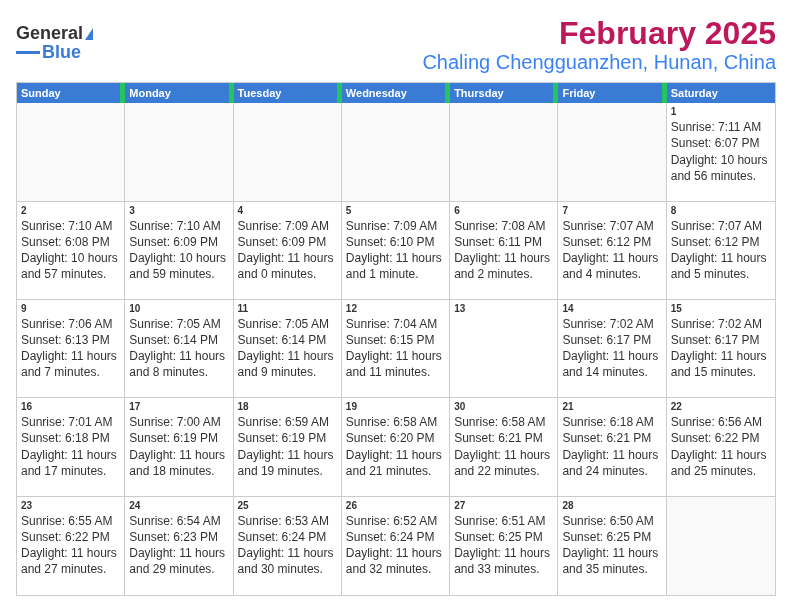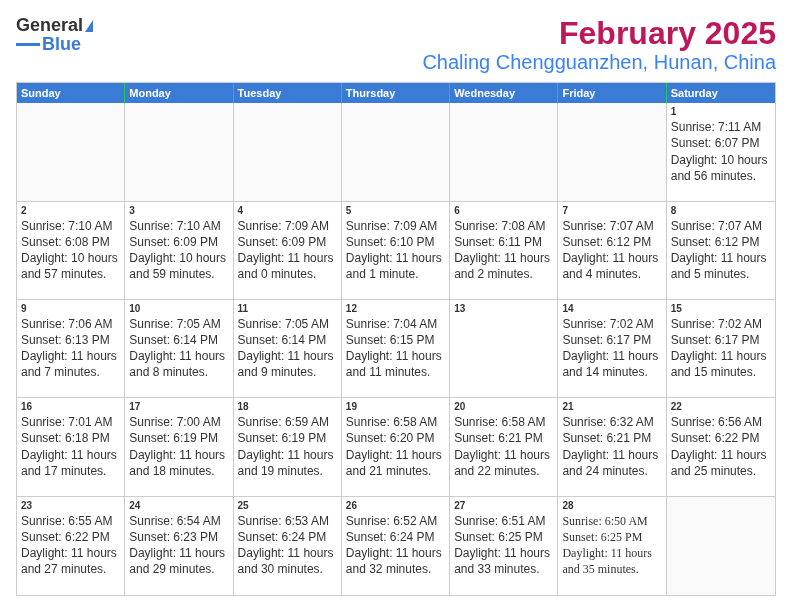--- a/index.html
+++ b/index.html
@@ -20,20 +20,21 @@
     .header {
       display: flex;
       justify-content: space-between;
       align-items: flex-start;
       margin-bottom: 8px;
     }
     .logo {
       display: flex;
       flex-direction: column;
       align-items: flex-start;
+      margin-top: 8px;
     }
     .logo-text {
       font-size: 18px;
       font-weight: bold;
       color: #333;
       line-height: 1.1;
     }
     .logo-text .general { color: #333; }
     .logo-triangle {
       display: inline-block;
@@ -68,21 +69,21 @@
       display: grid;
       grid-template-columns: repeat(7, 1fr);
       background: #3a7bd5;
     }
     .cal-header-cell {
       color: #fff;
       font-size: 11px;
       font-weight: bold;
       padding: 4px 4px;
       text-align: left;
-      border-right: 1px solid #22c55e;
+      border-right: 5px solid #22c55e;
     }
     .cal-header-cell:last-child { border-right: none; }
     .cal-body {
       flex: 1;
       display: grid;
       grid-template-rows: repeat(5, 1fr);
     }
     .cal-row {
       display: grid;
       grid-template-columns: repeat(7, 1fr);
@@ -133,22 +134,22 @@
       <h1>February 2025</h1>
       <h2>Chaling Chengguanzhen, Hunan, China</h2>
     </div>
   </div>
 
   <div class="calendar">
     <div class="cal-header">
     <div class="cal-header-cell">Sunday</div>
         <div class="cal-header-cell">Monday</div>
         <div class="cal-header-cell">Tuesday</div>
+        <div class="cal-header-cell">Wednesday</div>
         <div class="cal-header-cell">Thursday</div>
-        <div class="cal-header-cell">Wednesday</div>
         <div class="cal-header-cell">Friday</div>
         <div class="cal-header-cell">Saturday</div>
       </div>
     <div class="cal-body">
     <div class="cal-row row-shade">
           <div class="cal-cell empty"></div>
           <div class="cal-cell empty"></div>
           <div class="cal-cell empty"></div>
           <div class="cal-cell empty"></div>
           <div class="cal-cell empty"></div>
@@ -264,28 +265,28 @@
 Sunset: 6:19 PM
 Daylight: 11 hours and 19 minutes.</div>
           </div>
           <div class="cal-cell">
             <span class="day-num">19</span>
             <div class="cell-text" style="white-space: pre-line;">Sunrise: 6:58 AM
 Sunset: 6:20 PM
 Daylight: 11 hours and 21 minutes.</div>
           </div>
           <div class="cal-cell">
-            <span class="day-num">20</span>
+            <span class="day-num">30</span>
             <div class="cell-text" style="white-space: pre-line;">Sunrise: 6:58 AM
 Sunset: 6:21 PM
 Daylight: 11 hours and 22 minutes.</div>
           </div>
           <div class="cal-cell">
             <span class="day-num">21</span>
-            <div class="cell-text" style="white-space: pre-line;">Sunrise: 6:32 AM
+            <div class="cell-text" style="white-space: pre-line;">Sunrise: 6:18 AM
 Sunset: 6:21 PM
 Daylight: 11 hours and 24 minutes.</div>
           </div>
           <div class="cal-cell">
             <span class="day-num">22</span>
             <div class="cell-text" style="white-space: pre-line;">Sunrise: 6:56 AM
 Sunset: 6:22 PM
 Daylight: 11 hours and 25 minutes.</div>
           </div>
         </div>
@@ -315,21 +316,21 @@
 Daylight: 11 hours and 32 minutes.</div>
           </div>
           <div class="cal-cell">
             <span class="day-num">27</span>
             <div class="cell-text" style="white-space: pre-line;">Sunrise: 6:51 AM
 Sunset: 6:25 PM
 Daylight: 11 hours and 33 minutes.</div>
           </div>
           <div class="cal-cell">
             <span class="day-num">28</span>
-            <div class="cell-text" style="white-space: pre-line; font-family: Liberation Serif, serif;">Sunrise: 6:50 AM
+            <div class="cell-text" style="white-space: pre-line;">Sunrise: 6:50 AM
 Sunset: 6:25 PM
 Daylight: 11 hours and 35 minutes.</div>
           </div>
           <div class="cal-cell empty"></div>
         </div>
       </div>
   </div>
 </div>
 
 </body></html>

